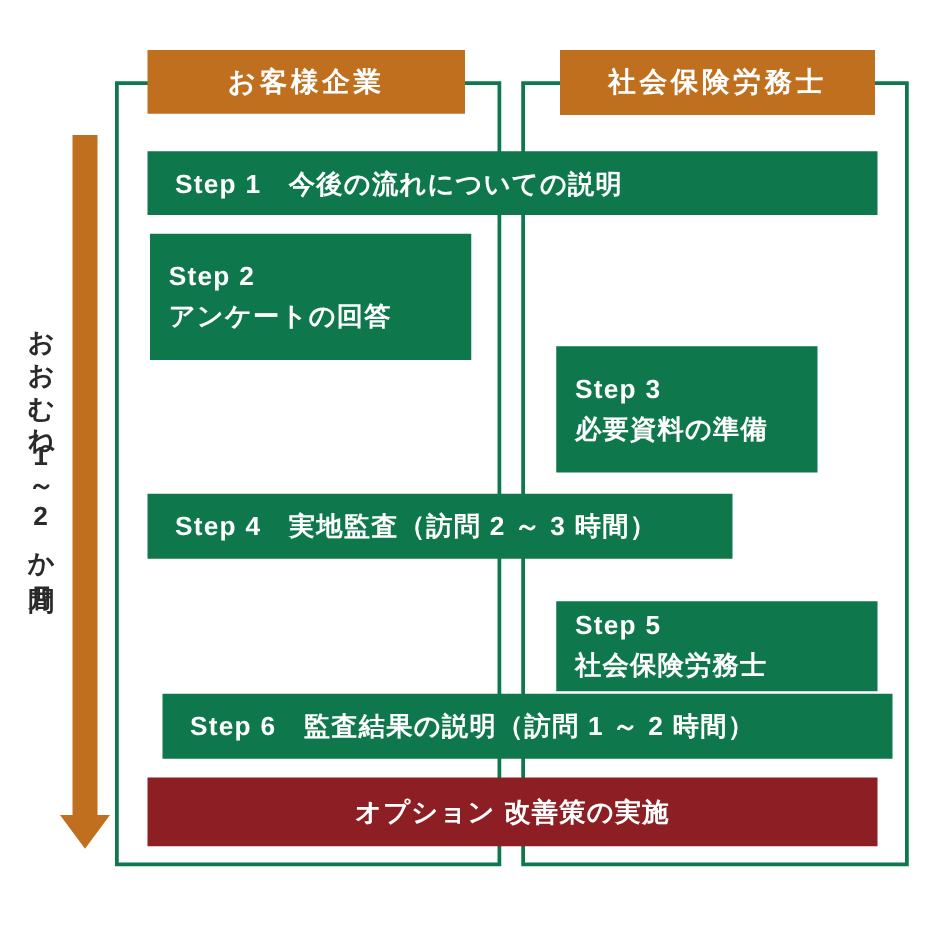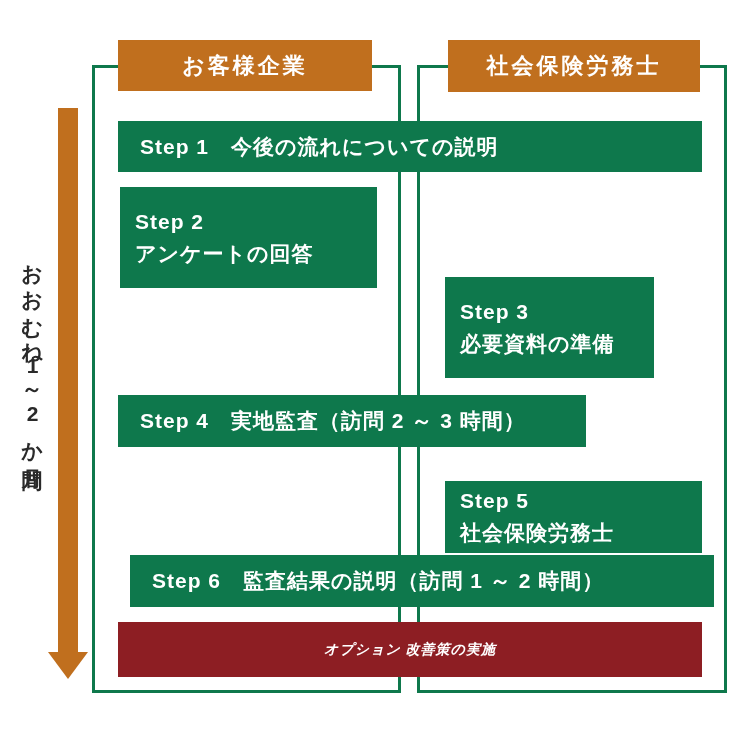--- a/index.html
+++ b/index.html
@@ -62,26 +62,25 @@
   .step2{left:120px;top:187px;width:257px;height:101px;}
   .step3{left:445px;top:277px;width:209px;height:101px;}
   .step4{left:118px;top:395px;width:468px;height:52px;}
   .step5{left:445px;top:465px;width:257px;height:72px;margin-top:16px;}
   .step6{left:118px;top:555px;width:584px;height:52px;margin-left:12px;}
 
   .option{
     position:absolute;
     left:118px;top:622px;width:584px;height:55px;
     background:#8d1e23;
-    color:#ffffff;font-weight:700;font-size:14px;
+    color:#ffffff;font-weight:700;font-size:21px;
     letter-spacing:1px;
     display:flex;align-items:center;justify-content:center;
     z-index:2;
     box-sizing:border-box;
-    font-style:italic;
   }
 
   
   .arrow-body{
     position:absolute;
     left:58px;top:108px;width:20px;height:546px;
     background:#c06f1e;
     z-index:1;
   }
   .arrow-head{

